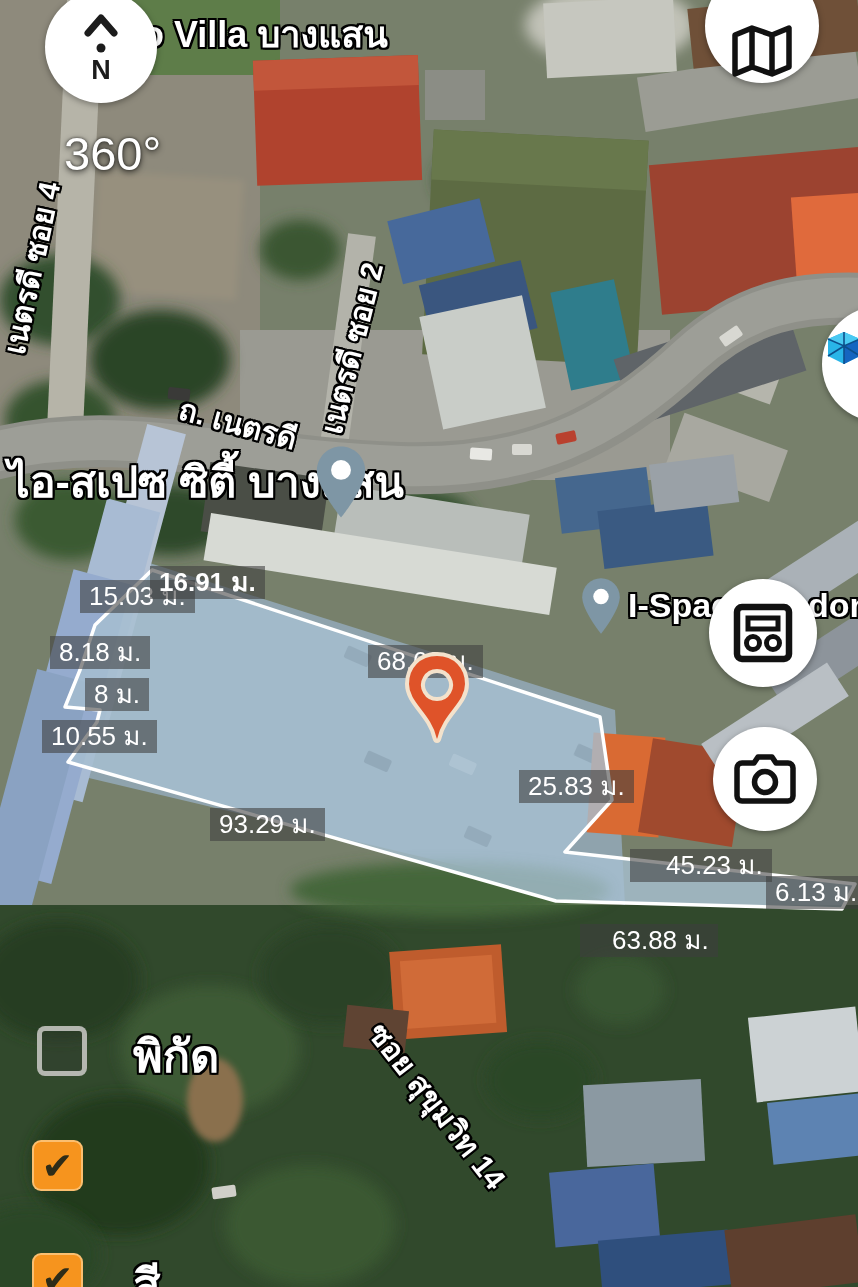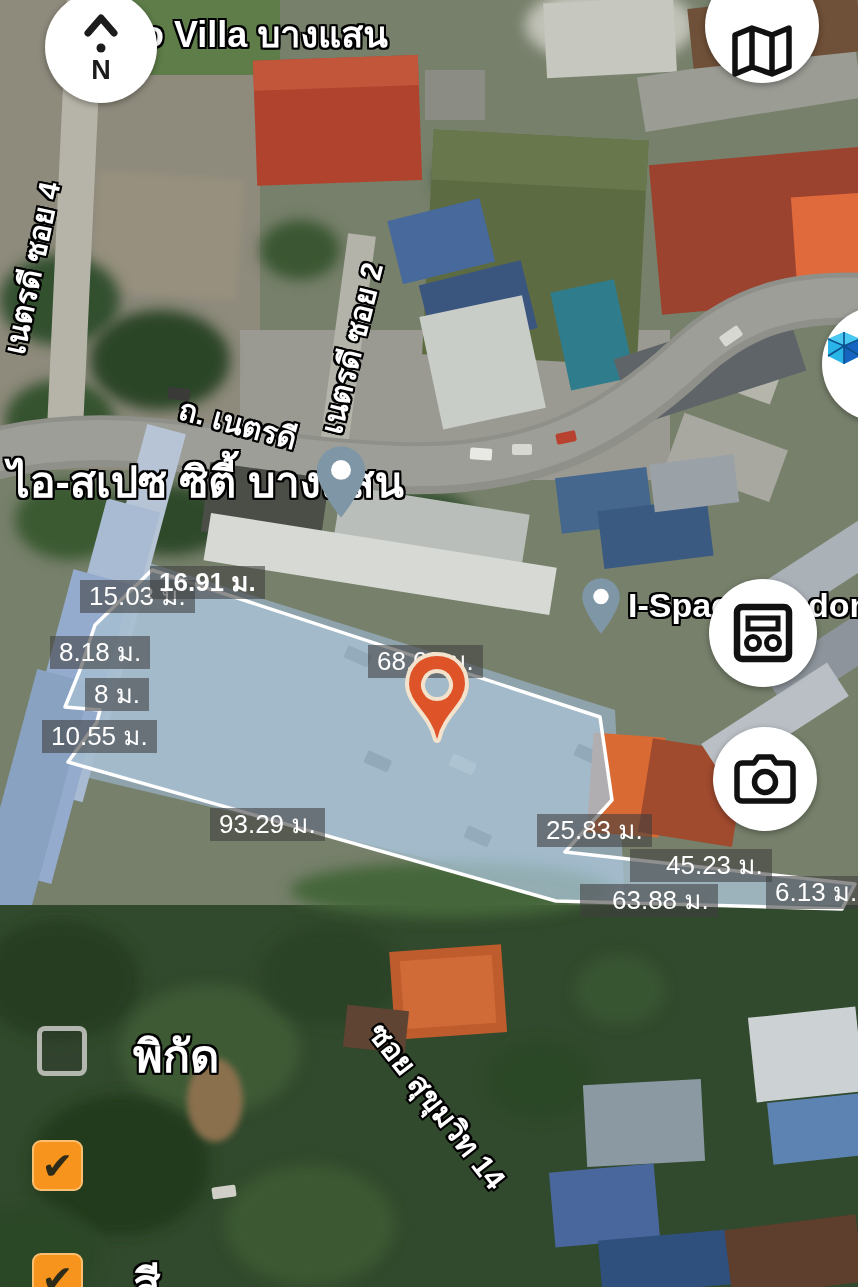--- a/index.html
+++ b/index.html
@@ -205,39 +205,40 @@
     <path d="M19,2 C9.6,2 2,9.6 2,19 C2,31 19,52 19,52 C19,52 36,31 36,19 C36,9.6 28.4,2 19,2 Z" fill="#7E96A5"></path>
     <circle cx="19" cy="18.5" r="7" fill="#ffffff"></circle>
   </svg>
 
   <div class="chip" style="left:80px;top:580px;">15.03 ม.</div>
   <div class="chip" style="left:150px;top:566px;font-weight:bold;">16.91 ม.</div>
   <div class="chip" style="left:50px;top:636px;">8.18 ม.</div>
   <div class="chip" style="left:85px;top:678px;">8 ม.</div>
   <div class="chip" style="left:42px;top:720px;">10.55 ม.</div>
   <div class="chip" style="left:368px;top:645px;">68.03 ม.</div>
-  <div class="chip" style="left:537px;top:770px;margin-top:44px;">25.83 ม.</div>
+  <div class="chip" style="left:519px;top:770px;">25.83 ม.</div>
   <div class="chip" style="left:210px;top:808px;">93.29 ม.</div>
   <div class="chip" style="left:630px;top:849px;padding-left:36px;">45.23 ม.</div>
-  <div class="chip" style="left:580px;top:884px;padding-left:32px;">63.88 ม.</div>
+  <div class="chip" style="left:580px;top:924px;padding-left:32px;">63.88 ม.</div>
   <div class="chip" style="left:766px;top:876px;">6.13 ม.</div>
 
   <svg class="abs" style="left:399px;top:648px;z-index:7;" width="76" height="100" viewBox="0 0 76 100">
     <path fill-rule="evenodd" d="M38,6 C20,6 8,19 8,36 C8,56 30,66 35.5,90 C36.5,94 39.5,94 40.5,90 C46,66 68,56 68,36 C68,19 56,6 38,6 Z
              M38,23 a14,14 0 1,0 0.01,0 Z" fill="#DF5329" stroke="#F3E2CC" stroke-width="4"></path>
   </svg>
 
   <div class="btn" style="left:45px;top:-9px;width:112px;height:112px;">
     <svg width="54" height="72" viewBox="0 0 54 72">
       <polyline points="14,22 27,7 40,22" fill="none" stroke="#1c1c1c" stroke-width="7" stroke-linecap="round" stroke-linejoin="round"></polyline>
       <circle cx="27" cy="37" r="4.5" fill="#1c1c1c"></circle>
       <text x="27" y="68" text-anchor="middle" font-size="27" font-weight="bold" fill="#1c1c1c" font-family="Liberation Sans, DejaVu Sans, sans-serif">N</text>
     </svg>
   </div>
 
+  <div class="abs soft" style="left:64px;top:126px;font-size:47px;z-index:7;">360°</div>
 
   <div class="btn" style="left:705px;top:-31px;width:114px;height:114px;">
     <svg width="62" height="54" viewBox="0 0 62 54" style="margin-top:52px">
       <path d="M4,10 L21,3 L41,10 L58,3 L58,42 L41,49 L21,42 L4,49 Z M21,3 L21,42 M41,10 L41,49" fill="none" stroke="#111" stroke-width="5.5" stroke-linejoin="round"></path>
     </svg>
   </div>
 
   <div class="btn" style="left:822px;top:306px;width:116px;height:116px;"></div>
   <svg class="abs" style="left:826px;top:330px;z-index:8;" width="36" height="36" viewBox="0 0 36 36">
     <polygon points="18,2 34,9 34,26 18,34 2,26 2,9" fill="#29B5E8"></polygon>

